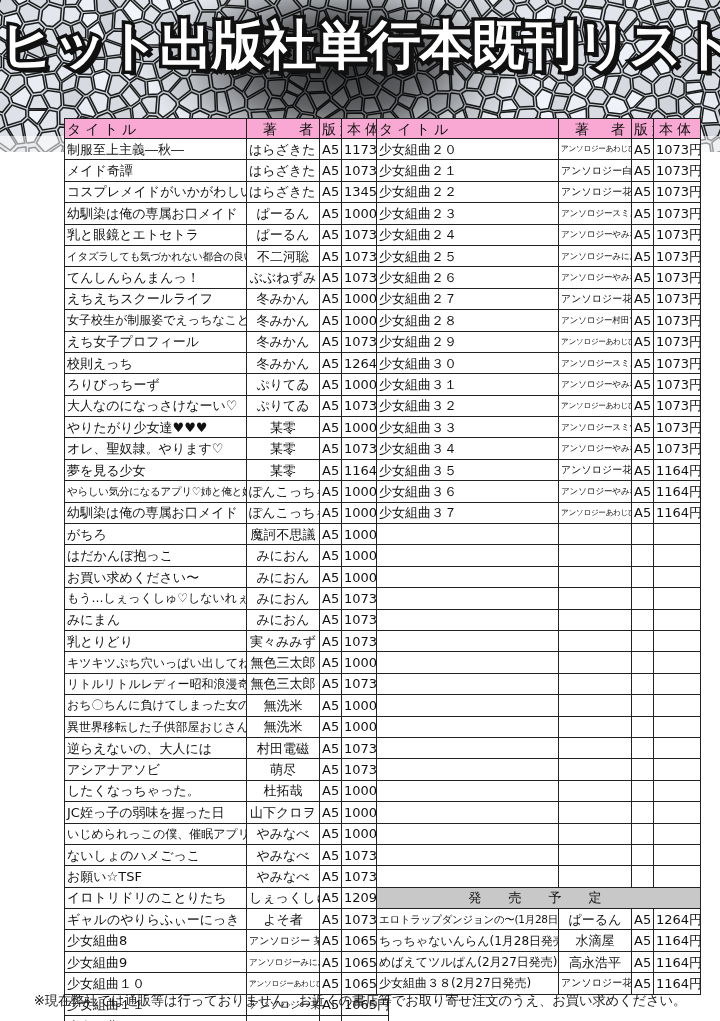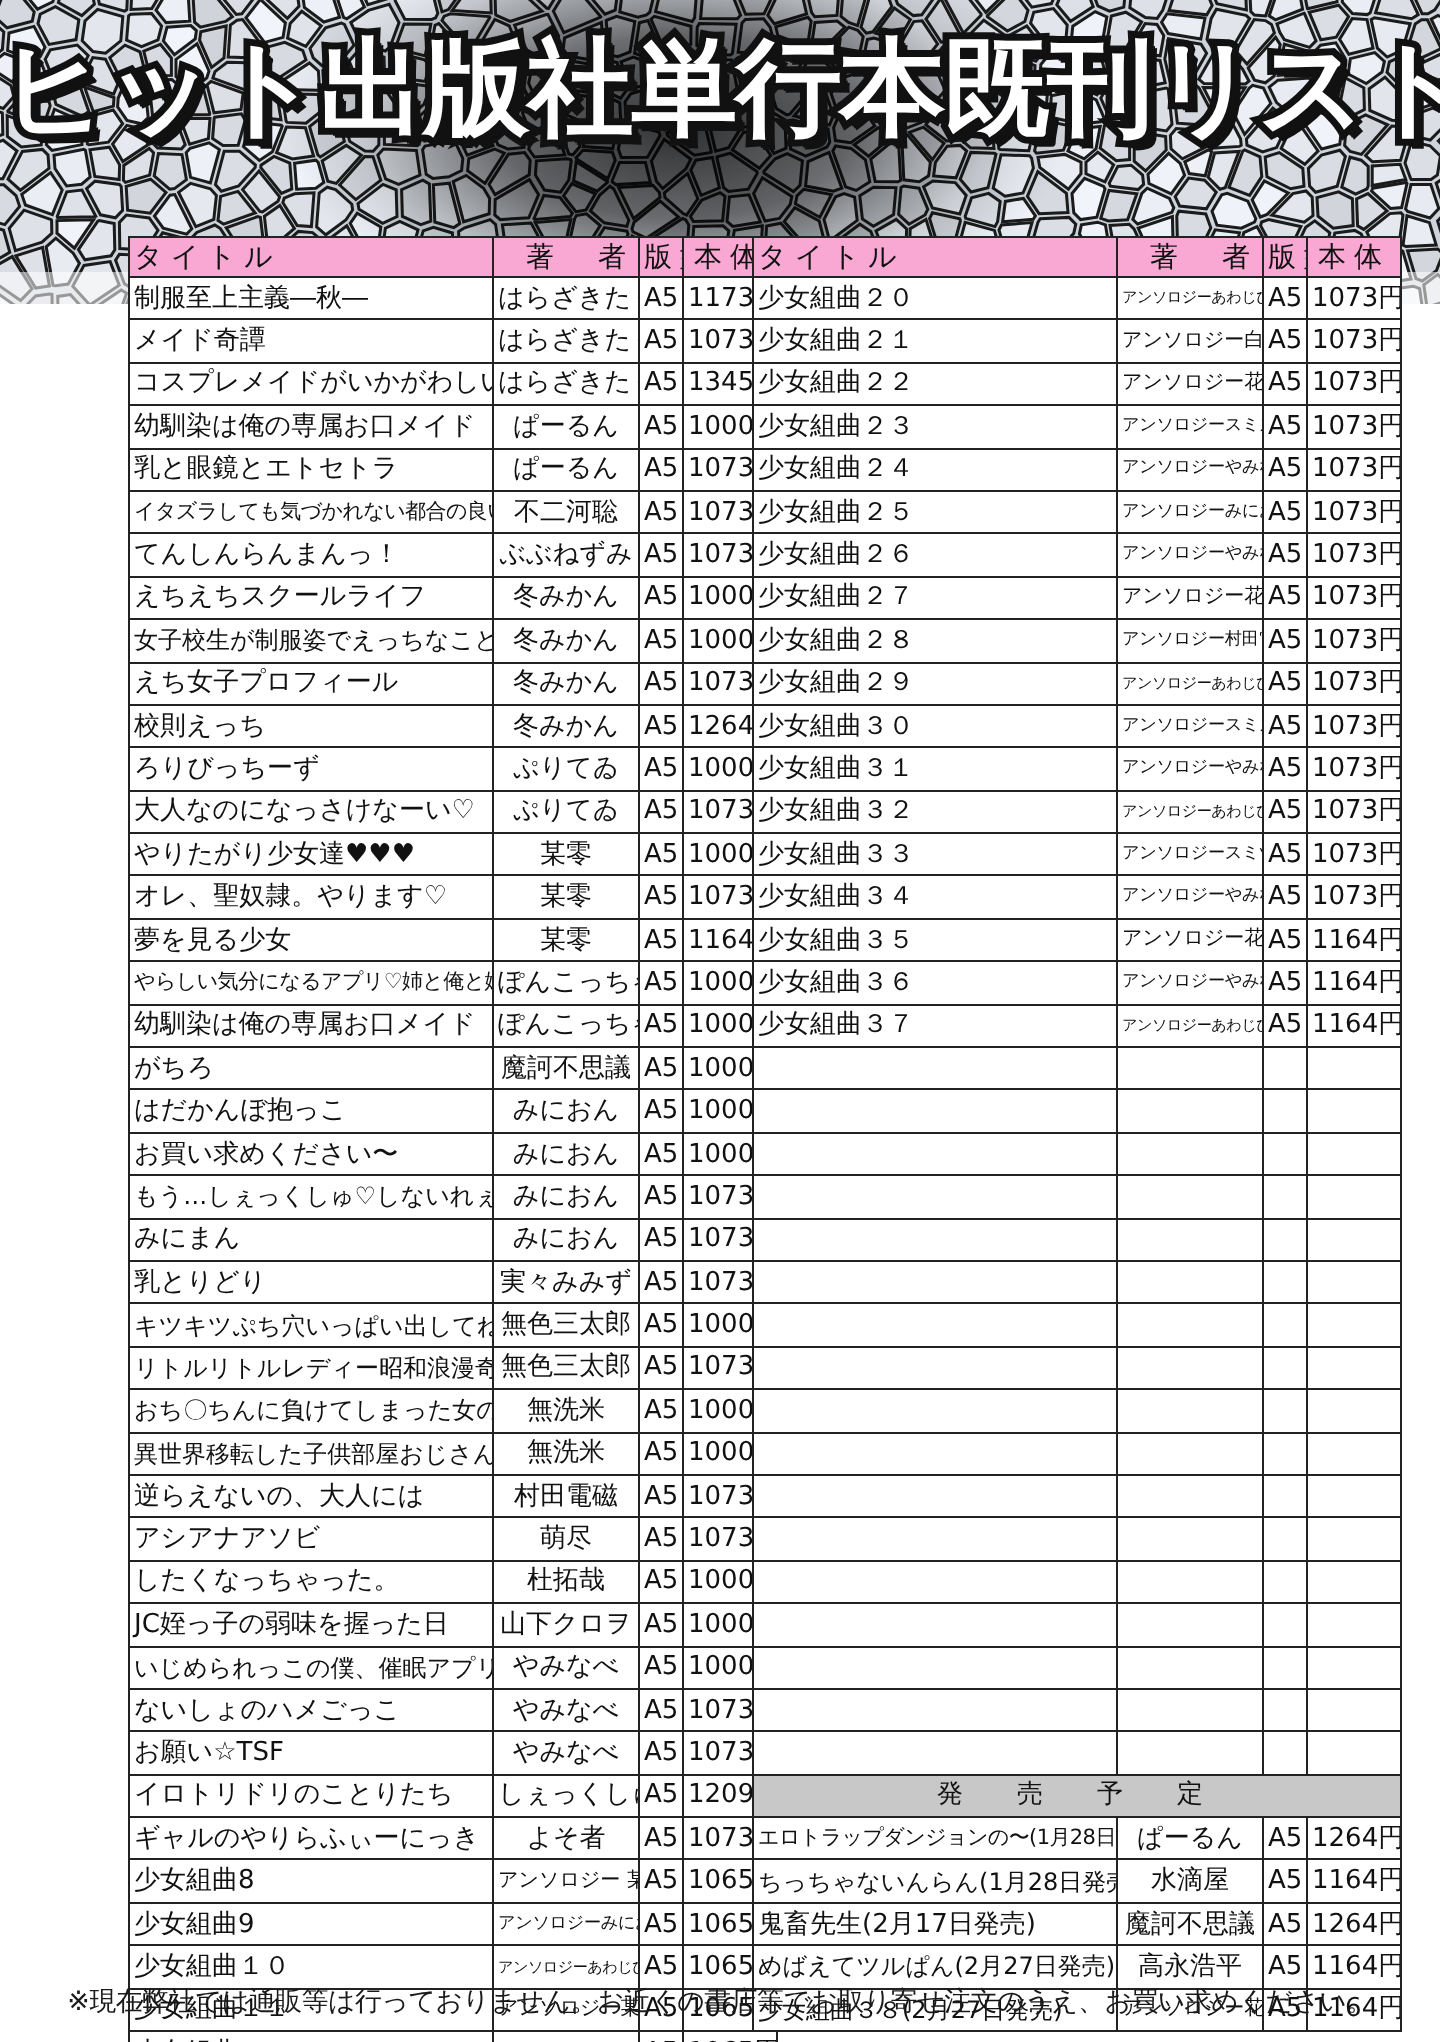--- a/index.html
+++ b/index.html
@@ -95,20 +95,21 @@
 
   td.empty{ height:21.4px; }
 
   
   td.section-banner{
     background:#c8c8c8;
     text-align:center;
     font-size:14px;
     letter-spacing:7px;
     height:21px;
+    font-family:Liberation Serif, serif;
   }
 
   
   #footer-note{
     position:absolute;
     left:0; top:992px; width:720px;
     text-align:center;
     font-size:13.4px;
     font-weight:normal;
     color:#1a1a1a;
@@ -1102,26 +1103,20 @@
           <td class="f">A5</td>
           <td class="p">1264円</td>
         </tr>
         <tr>
           <td class="t sq">ちっちゃないんらん(1月28日発売)</td>
           <td class="a">水滴屋</td>
           <td class="f">A5</td>
           <td class="p">1164円</td>
         </tr>
         <tr>
-          <td class="t">鬼畜先生(2月17日発売)</td>
-          <td class="a">魔訶不思議</td>
-          <td class="f">A5</td>
-          <td class="p">1264円</td>
-        </tr>
-        <tr>
           <td class="t sq">めばえてツルぱん(2月27日発売)</td>
           <td class="a">高永浩平</td>
           <td class="f">A5</td>
           <td class="p">1164円</td>
         </tr>
         <tr>
           <td class="t sq">少女組曲３８(2月27日発売)</td>
           <td class="a sq">アンソロジー花犬他</td>
           <td class="f">A5</td>
           <td class="p">1164円</td>

